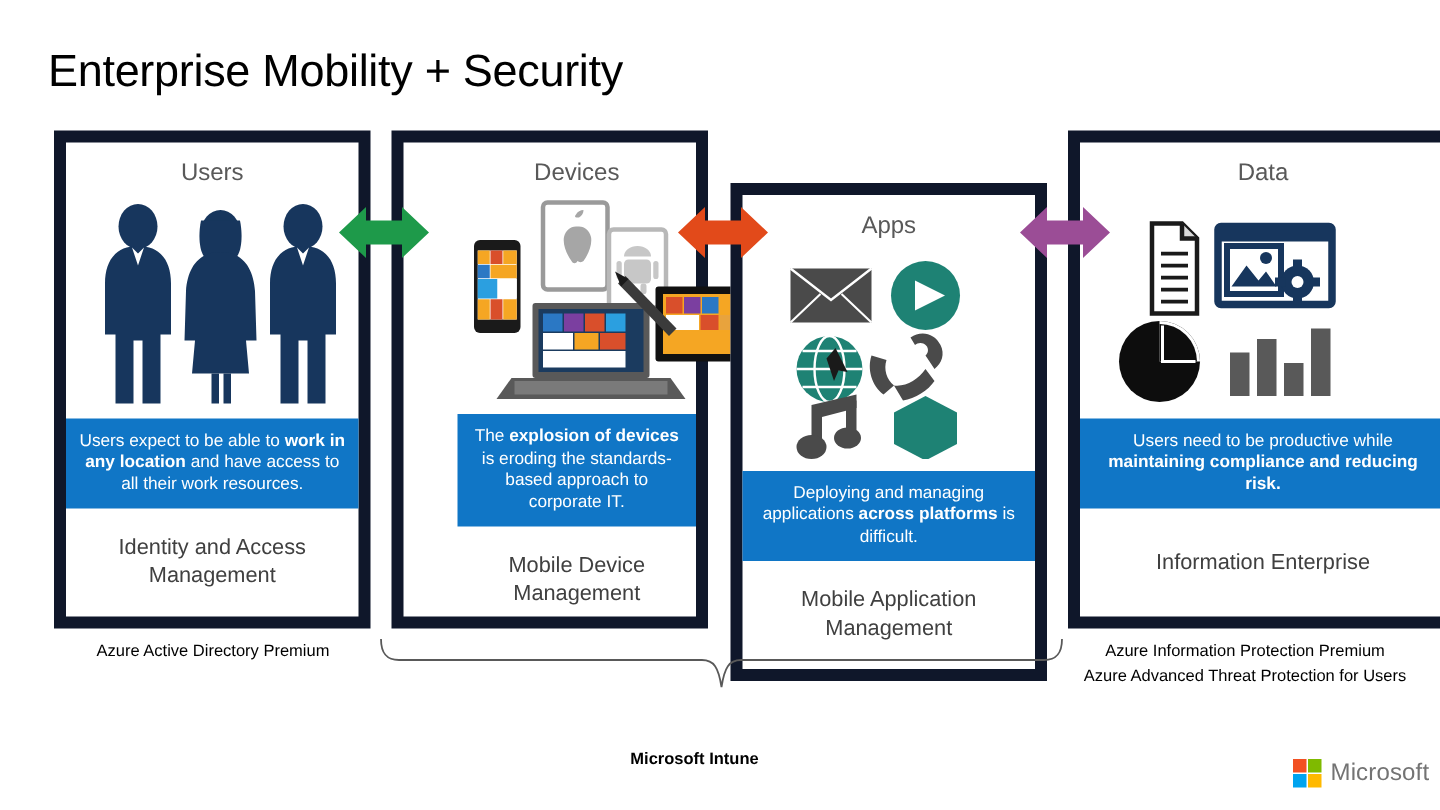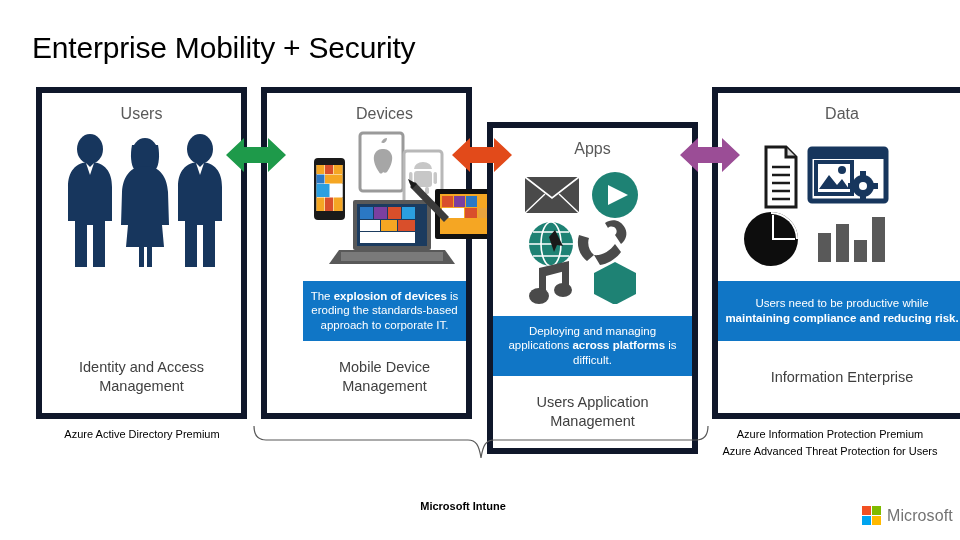--- a/index.html
+++ b/index.html
@@ -33,21 +33,21 @@
     left: 36px;
     top: 87px;
     width: 908px;
     height: 332px;
   }
   .card {
     position: absolute;
     top: 0;
     width: 211px;
     height: 332px;
-    border: 6px solid #0f172a;
+    border: 8px solid #0f172a;
     background: #FFFFFF;
     box-sizing: border-box;
     display: flex;
     flex-direction: column;
   }
   .card.c0 { left: 0px; }
   .card.c1 { left: 225px; padding-left: 36px; }
   .card.c2 { left: 451px; margin-top: 35px; }
   .card.c3 { left: 676px; width: 260px;}
 
@@ -169,20 +169,25 @@
           <path d="M103 37 C88 37 81 48 80 63 L79 96 L86 96 L84 118 L122 118 L120 96 L127 96 L126 63 C125 48 118 37 103 37 Z"></path>
           <rect x="97" y="118" width="5" height="20"></rect>
           <rect x="105" y="118" width="5" height="20"></rect>
 
           <ellipse cx="158" cy="20" rx="13" ry="15"></ellipse>
           <path d="M158 33 C143 33 136 43 136 58 L136 92 L143 92 L143 138 L155 138 L155 96 L161 96 L161 138 L173 138 L173 92 L180 92 L180 58 C180 43 173 33 158 33 Z"></path>
           <path d="M154 34 L158 46 L162 34 L158 38 Z" fill="#FFFFFF"></path>
         </g>
       </svg>
     </div>
+    <div class="card-band">
+      <span>
+        <span>Users expect to be able to </span><b>work in any location</b><span> and have access to all their work resources.</span>
+      </span>
+    </div>
     <div class="card-foot">Identity and Access Management</div>
   </div>
 
   <div class="card c1">
     <div class="card-header">Devices</div>
     <div class="card-art">
       <svg width="207" height="140" viewBox="0 0 207 140">
 
         <rect x="57" y="4" width="43" height="58" rx="3" fill="#FFFFFF" stroke="#9A9A9A" stroke-width="3"></rect>
         <path d="M79 20 c-4 0 -7 3 -8 7 c-1 5 2 12 5 16 c1 2 3 2 4 0 c1 1 3 1 4 0 c3 -4 6 -11 5 -16 c-1 -4 -4 -7 -8 -7 Z M81 14 c2 -1 3 -3 3 -5 c-2 0 -4 1 -5 3 c-1 1 -1 2 1 2 Z" fill="#A6A6A6"></path>
@@ -292,21 +297,21 @@
         <g>
           <path d="M122 98 L143 109 L143 130 L122 141 L101 130 L101 109 Z" fill="#1E8274"></path>
         </g>
       </svg>
     </div>
     <div class="card-band">
       <span>
         <span>Deploying and managing applications </span><b>across platforms</b><span> is difficult.</span>
       </span>
     </div>
-    <div class="card-foot">Users Application Management</div>
+    <div class="card-foot">Mobile Application Management</div>
   </div>
 
   <div class="card c3">
     <div class="card-header">Data</div>
     <div class="card-art">
       <svg width="228" height="140" viewBox="0 0 228 140">
 
         <g>
           <path d="M48 18 L68 18 L78 28 L78 78 L48 78 Z" fill="#FFFFFF" stroke="#1A1A1A" stroke-width="3"></path>
           <path d="M68 18 L68 28 L78 28" fill="#D9D9D9" stroke="#1A1A1A" stroke-width="3"></path>

